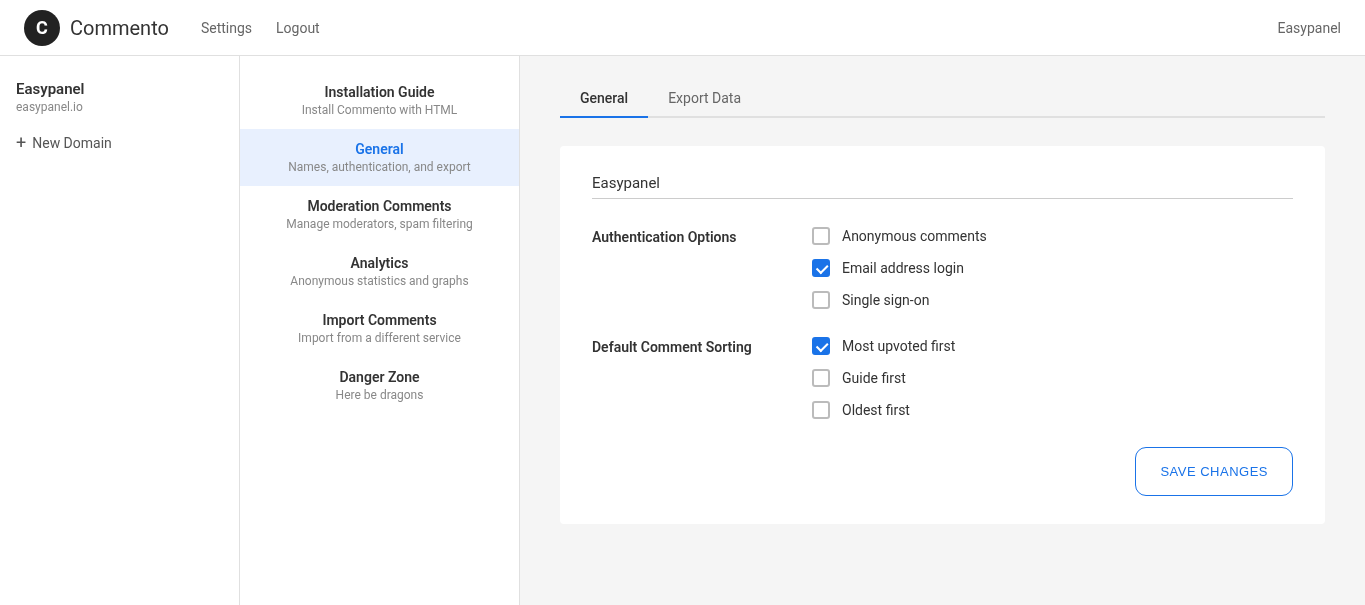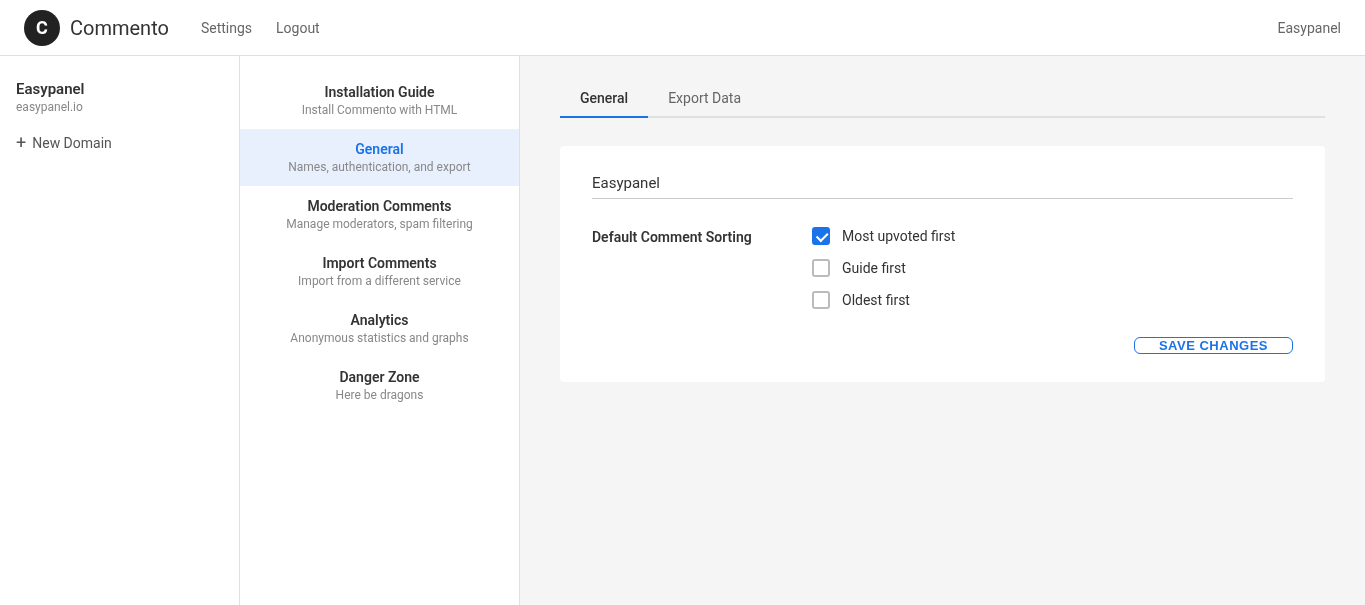--- a/index.html
+++ b/index.html
@@ -235,29 +235,29 @@
       color: #333;
     }
 
     
     .save-btn-row {
       display: flex;
       justify-content: flex-end;
       margin-top: 24px;
     }
     .save-btn {
-      padding: 0 24px;
+      padding: 16px 24px;
       border: 1px solid #1a73e8;
       background: #fff;
       color: #1a73e8;
       font-size: 13px;
-      font-weight: 700;
+      font-weight: 400;
       letter-spacing: 0.5px;
       cursor: pointer;
-      border-radius: 6px;
+      border-radius: 11px;
     }
   </style>
 </head>
 <body>
 
 <nav class="topnav">
   <div class="topnav-logo">
     <div class="logo-circle">C</div>
     <span class="logo-name">Commento</span>
   </div>
@@ -286,46 +286,63 @@
     </div>
     <div class="nav-item active">
       <div class="nav-item-title">General</div>
       <div class="nav-item-sub">Names, authentication, and export</div>
     </div>
     <div class="nav-item">
       <div class="nav-item-title">Moderation Comments</div>
       <div class="nav-item-sub">Manage moderators, spam filtering</div>
     </div>
     <div class="nav-item">
+      <div class="nav-item-title">Analytics</div>
+      <div class="nav-item-sub">Anonymous statistics and graphs</div>
+    </div>
+    <div class="nav-item">
       <div class="nav-item-title">Import Comments</div>
       <div class="nav-item-sub">Import from a different service</div>
-    </div>
-    <div class="nav-item">
-      <div class="nav-item-title">Analytics</div>
-      <div class="nav-item-sub">Anonymous statistics and graphs</div>
     </div>
     <div class="nav-item">
       <div class="nav-item-title">Danger Zone</div>
       <div class="nav-item-sub">Here be dragons</div>
     </div>
   </div>
 
   <div class="main-content">
 
     <div class="tabs">
       <div class="tab active">General</div>
       <div class="tab">Export Data</div>
     </div>
 
     <div class="form-section">
 
       <div class="field-group">
         <div class="field-value">Easypanel</div>
       </div>
 
+      <div class="options-row">
+        <div class="options-label">Authentication Options</div>
+        <div class="options-list">
+          <div class="option-item">
+            <div class="checkbox"></div>
+            <span class="option-text">Anonymous comments</span>
+          </div>
+          <div class="option-item">
+            <div class="checkbox checked"></div>
+            <span class="option-text">Email address login</span>
+          </div>
+          <div class="option-item">
+            <div class="checkbox"></div>
+            <span class="option-text">Single sign-on</span>
+          </div>
+        </div>
+      </div>
 
       <div class="options-row">
         <div class="options-label">Default Comment Sorting</div>
         <div class="options-list">
           <div class="option-item">
             <div class="checkbox checked"></div>
             <span class="option-text">Most upvoted first</span>
           </div>
           <div class="option-item">
             <div class="checkbox"></div>

